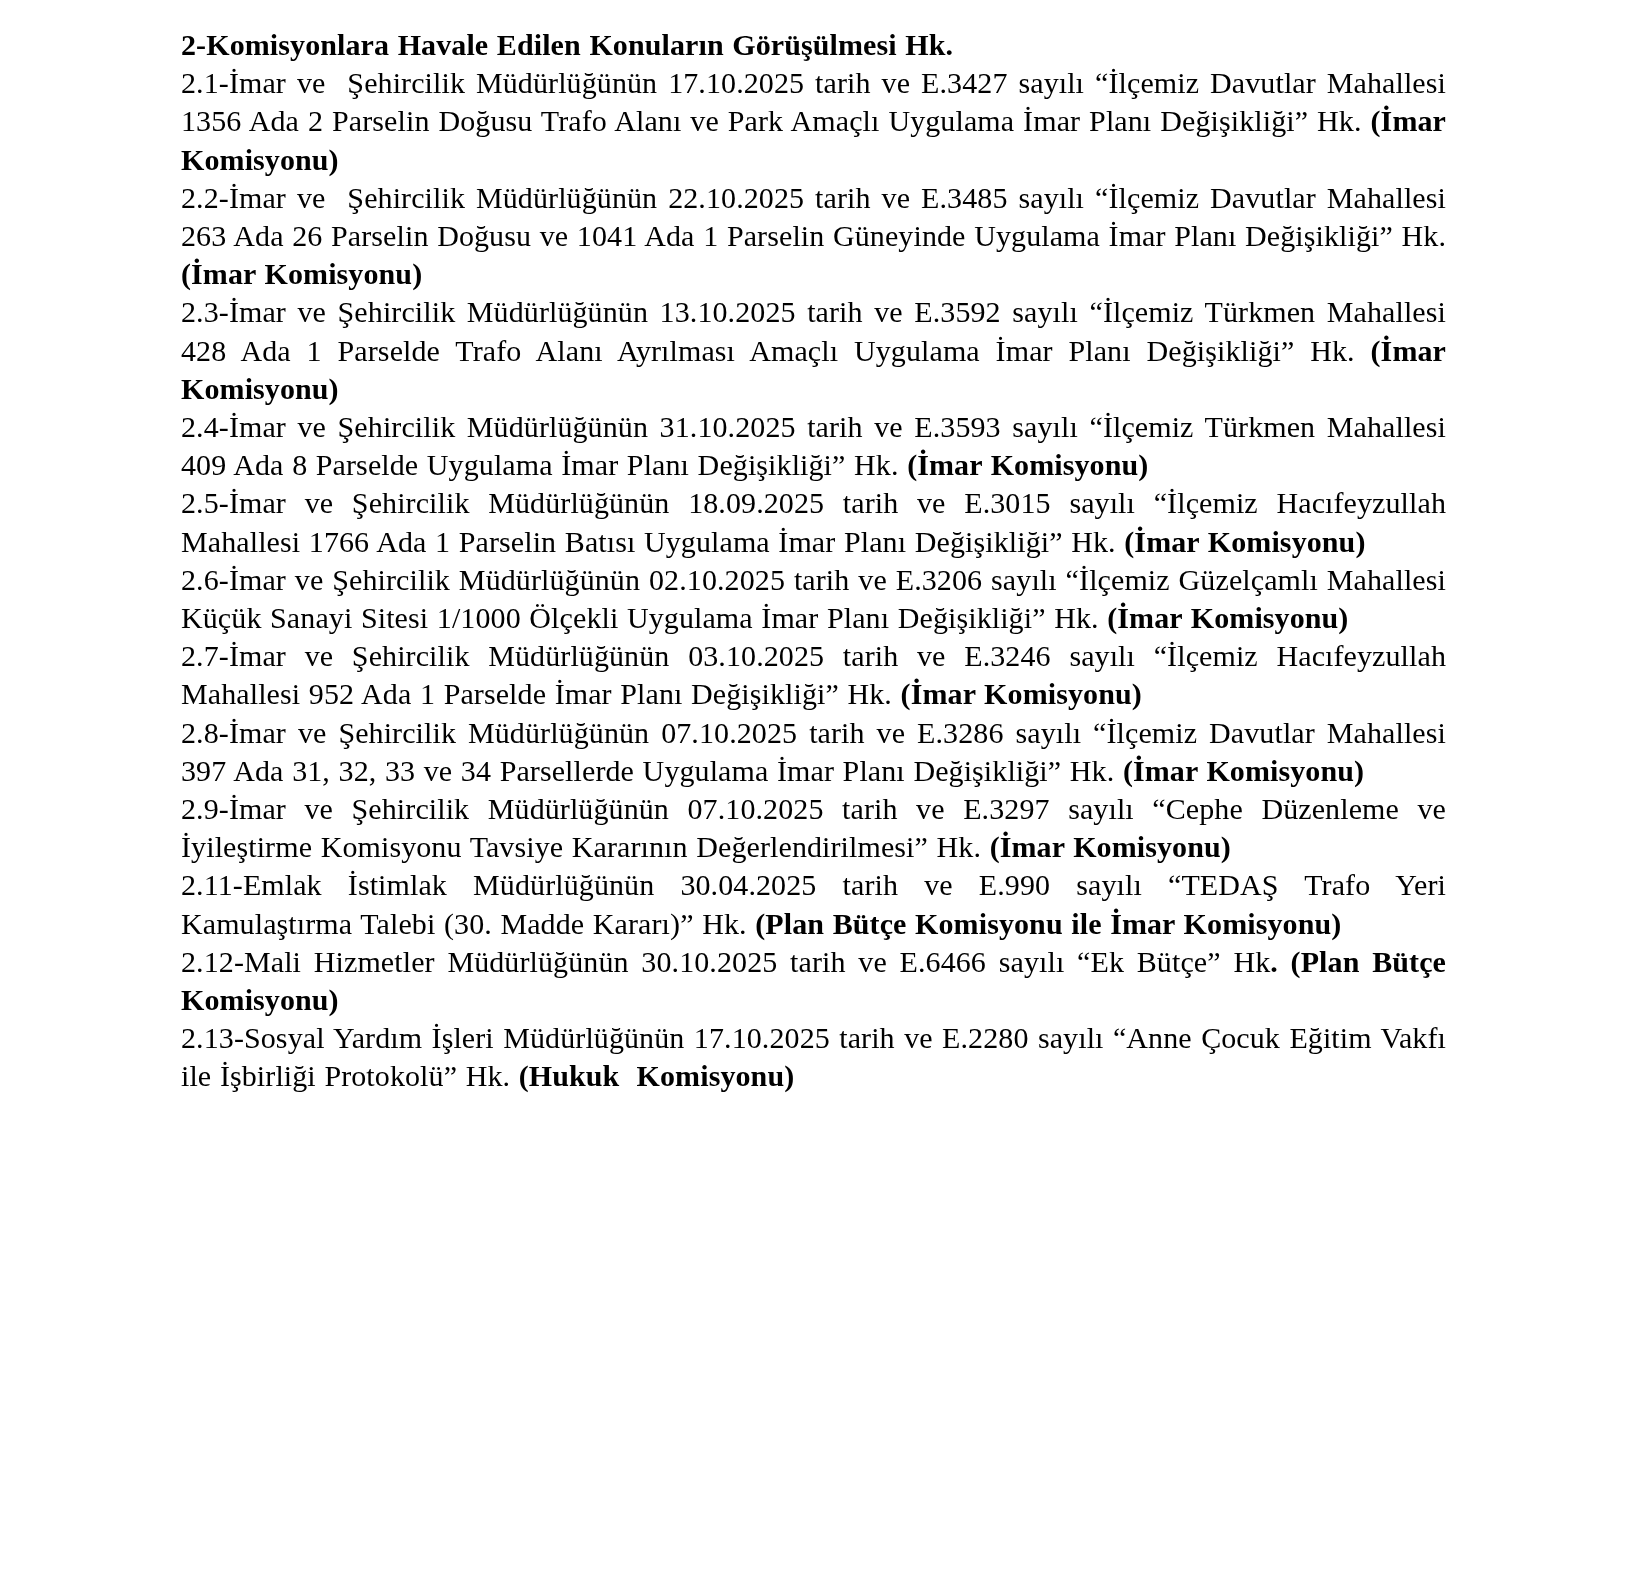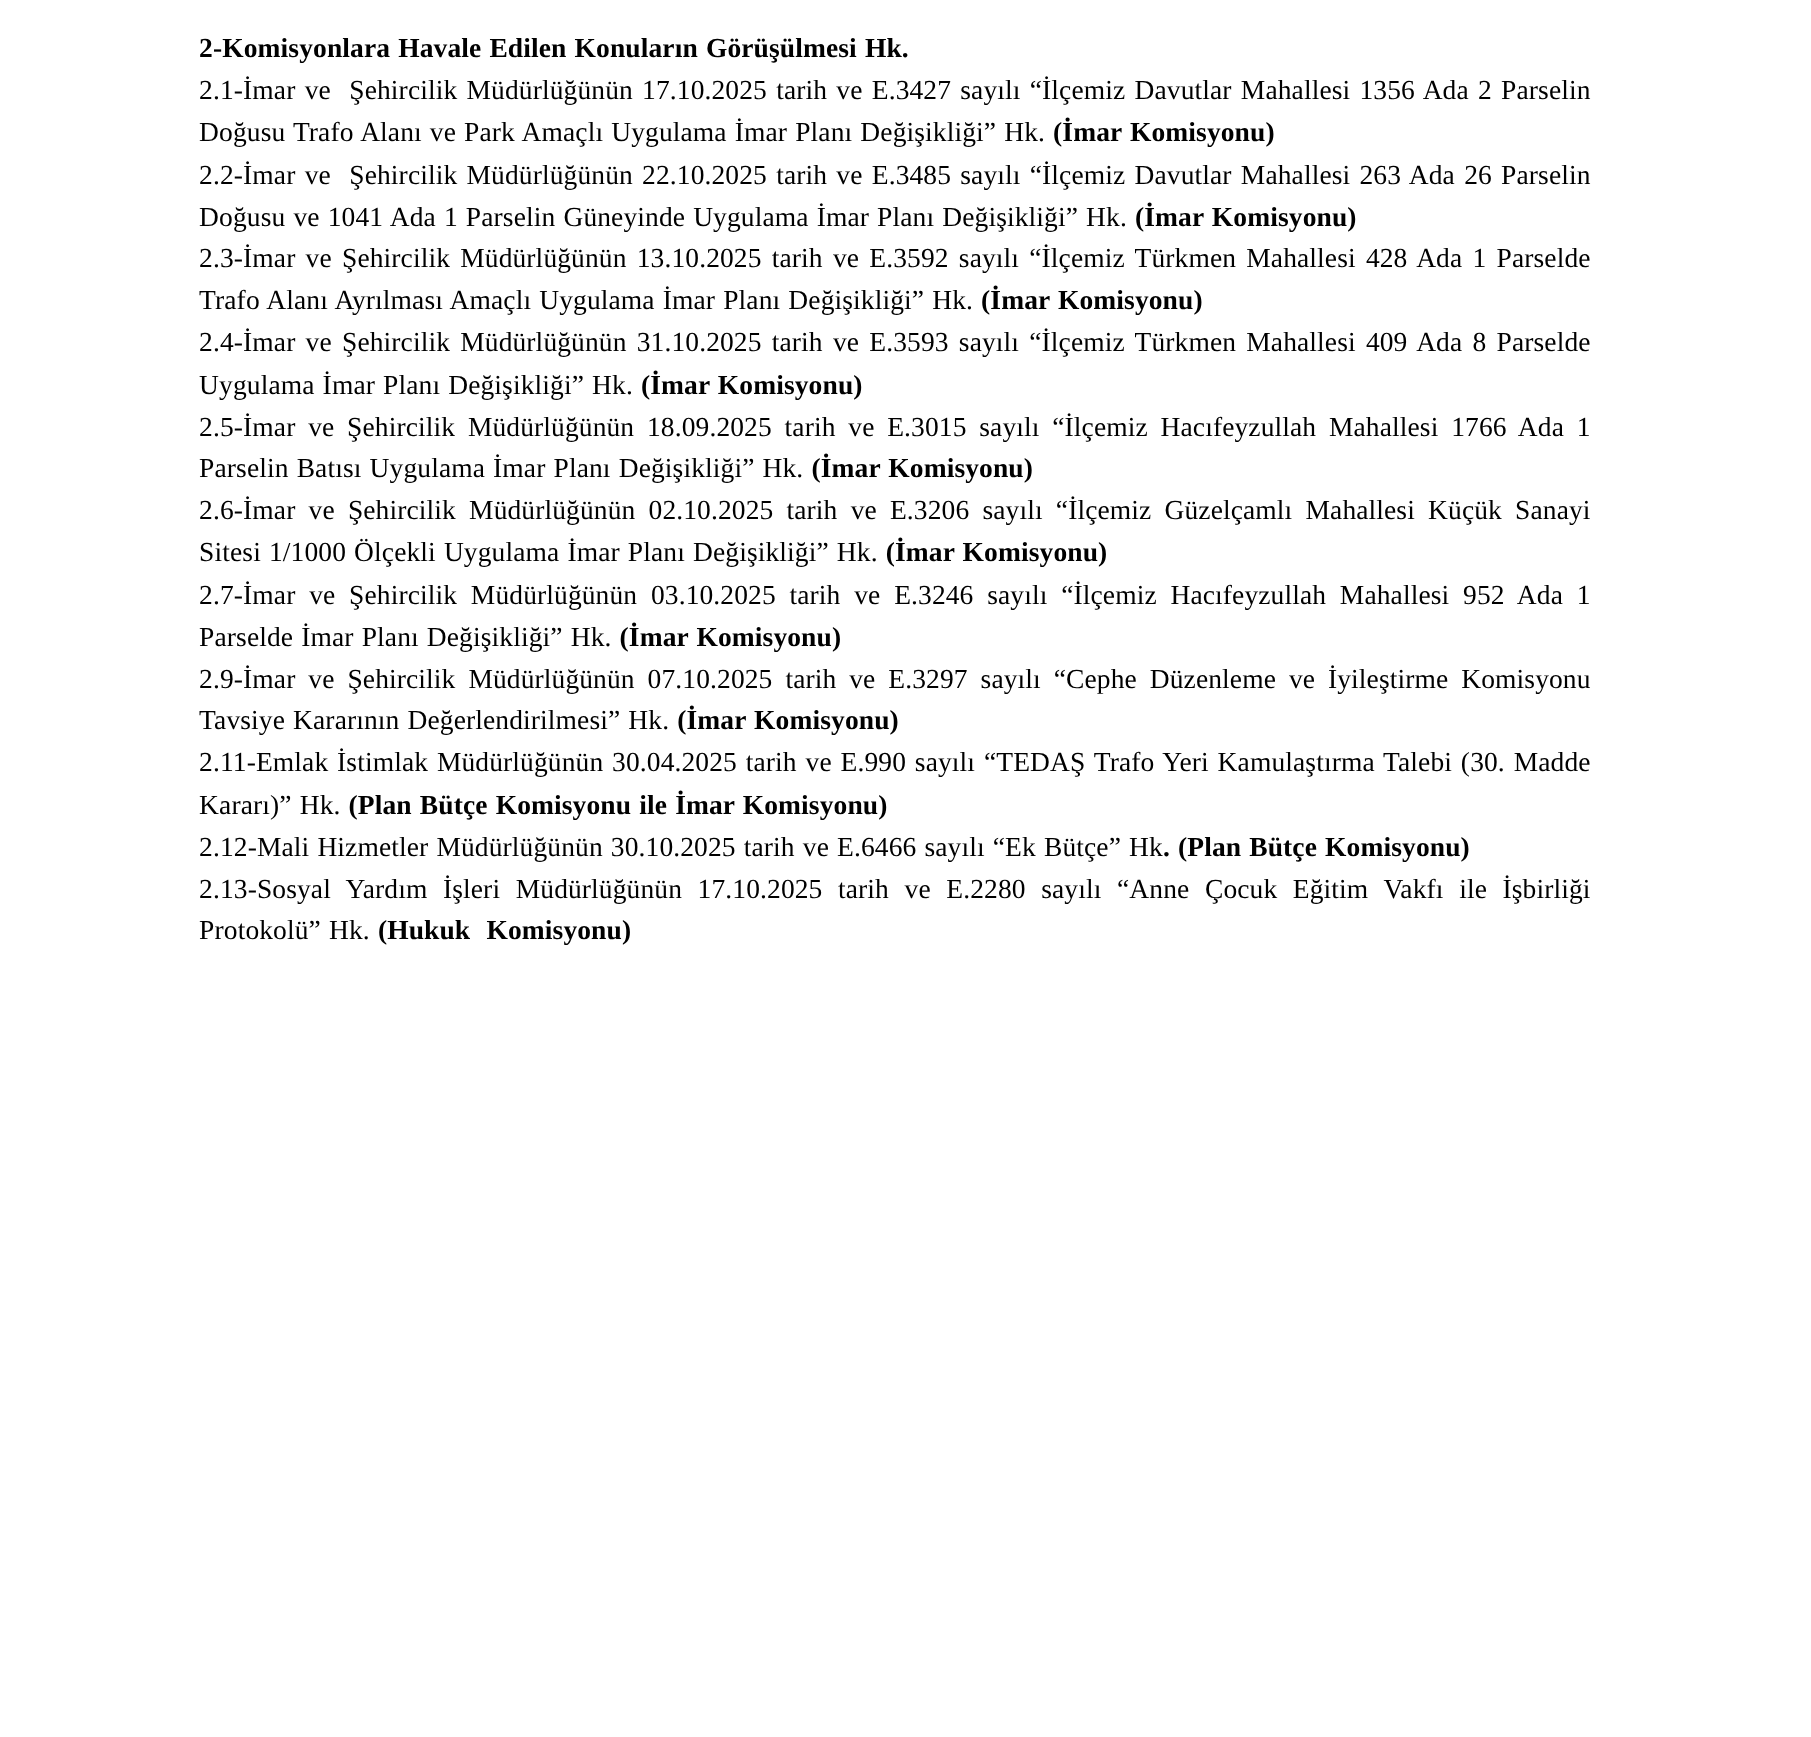--- a/index.html
+++ b/index.html
@@ -25,21 +25,21 @@
   }
   .textblock {
     position: absolute;
     left: 181px;
     top: 26px;
     width: 1265px;
   }
   .para {
     margin: 0;
     padding: 0;
-    font-size: 25px;
+    font-size: 30px;
     line-height: 38.2px;
     text-align: justify;
     text-justify: inter-word;
     letter-spacing: 0.1px;
     word-spacing: 1px;
   }
   .para .b {
     font-weight: bold;
   }
 </style>
@@ -49,18 +49,19 @@
 <div class="page">
   <div class="textblock">
       <p class="para"><span class="b">2-Komisyonlara Havale Edilen Konuların Görüşülmesi Hk.</span></p>
       <p class="para"><span class="">2.1-İmar ve&nbsp; Şehircilik Müdürlüğünün 17.10.2025 tarih ve E.3427 sayılı “İlçemiz Davutlar Mahallesi 1356 Ada 2 Parselin Doğusu Trafo Alanı ve Park Amaçlı Uygulama İmar Planı Değişikliği” Hk. </span><span class="b">(İmar Komisyonu)</span></p>
       <p class="para"><span class="">2.2-İmar ve&nbsp; Şehircilik Müdürlüğünün 22.10.2025 tarih ve E.3485 sayılı “İlçemiz Davutlar Mahallesi 263 Ada 26 Parselin Doğusu ve 1041 Ada 1 Parselin Güneyinde Uygulama İmar Planı Değişikliği” Hk. </span><span class="b">(İmar Komisyonu)</span></p>
       <p class="para"><span class="">2.3-İmar ve Şehircilik Müdürlüğünün 13.10.2025 tarih ve E.3592 sayılı “İlçemiz Türkmen Mahallesi 428 Ada 1 Parselde Trafo Alanı Ayrılması Amaçlı Uygulama İmar Planı Değişikliği” Hk. </span><span class="b">(İmar Komisyonu)</span></p>
       <p class="para"><span class="">2.4-İmar ve Şehircilik Müdürlüğünün 31.10.2025 tarih ve E.3593 sayılı “İlçemiz Türkmen Mahallesi 409 Ada 8 Parselde Uygulama İmar Planı Değişikliği” Hk. </span><span class="b">(İmar Komisyonu)</span></p>
       <p class="para"><span class="">2.5-İmar ve Şehircilik Müdürlüğünün 18.09.2025 tarih ve E.3015 sayılı “İlçemiz Hacıfeyzullah Mahallesi 1766 Ada 1 Parselin Batısı Uygulama İmar Planı Değişikliği” Hk. </span><span class="b">(İmar Komisyonu)</span></p>
       <p class="para"><span class="">2.6-İmar ve Şehircilik Müdürlüğünün 02.10.2025 tarih ve E.3206 sayılı “İlçemiz Güzelçamlı Mahallesi Küçük Sanayi Sitesi 1/1000 Ölçekli Uygulama İmar Planı Değişikliği” Hk. </span><span class="b">(İmar Komisyonu)</span></p>
       <p class="para"><span class="">2.7-İmar ve Şehircilik Müdürlüğünün 03.10.2025 tarih ve E.3246 sayılı “İlçemiz Hacıfeyzullah Mahallesi 952 Ada 1 Parselde İmar Planı Değişikliği” Hk. </span><span class="b">(İmar Komisyonu)</span></p>
+      <p class="para"><span class="">2.8-İmar ve Şehircilik Müdürlüğünün 07.10.2025 tarih ve E.3286 sayılı “İlçemiz Davutlar Mahallesi 397 Ada 31, 32, 33 ve 34 Parsellerde Uygulama İmar Planı Değişikliği” Hk. </span><span class="b">(İmar Komisyonu)</span></p>
       <p class="para"><span class="">2.9-İmar ve Şehircilik Müdürlüğünün 07.10.2025 tarih ve E.3297 sayılı “Cephe Düzenleme ve İyileştirme Komisyonu Tavsiye Kararının Değerlendirilmesi” Hk. </span><span class="b">(İmar Komisyonu)</span></p>
       <p class="para"><span class="">2.11-Emlak İstimlak Müdürlüğünün 30.04.2025 tarih ve E.990 sayılı “TEDAŞ Trafo Yeri Kamulaştırma Talebi (30. Madde Kararı)” Hk. </span><span class="b">(Plan Bütçe Komisyonu ile İmar Komisyonu)</span></p>
       <p class="para"><span class="">2.12-Mali Hizmetler Müdürlüğünün 30.10.2025 tarih ve E.6466 sayılı “Ek Bütçe” Hk</span><span class="b">. (Plan Bütçe Komisyonu)</span></p>
       <p class="para"><span class="">2.13-Sosyal Yardım İşleri Müdürlüğünün 17.10.2025 tarih ve E.2280 sayılı “Anne Çocuk Eğitim Vakfı ile İşbirliği Protokolü” Hk. </span><span class="b">(Hukuk&nbsp; Komisyonu)</span></p>
     </div>
 </div>
 
 </body></html>

